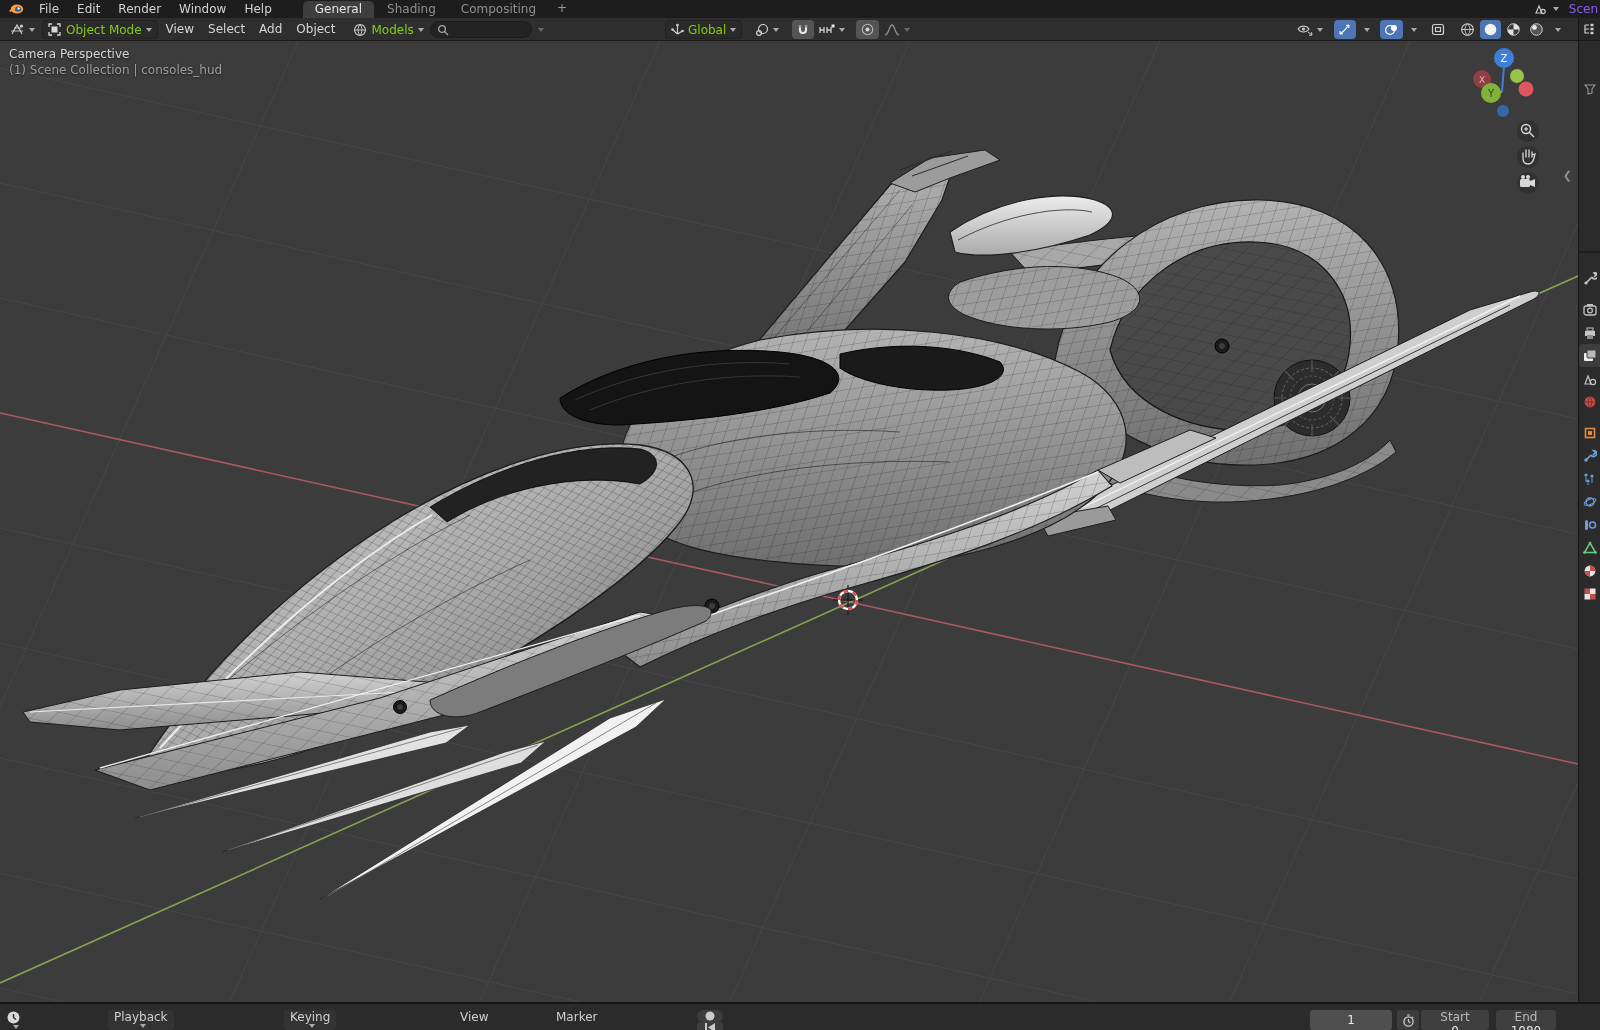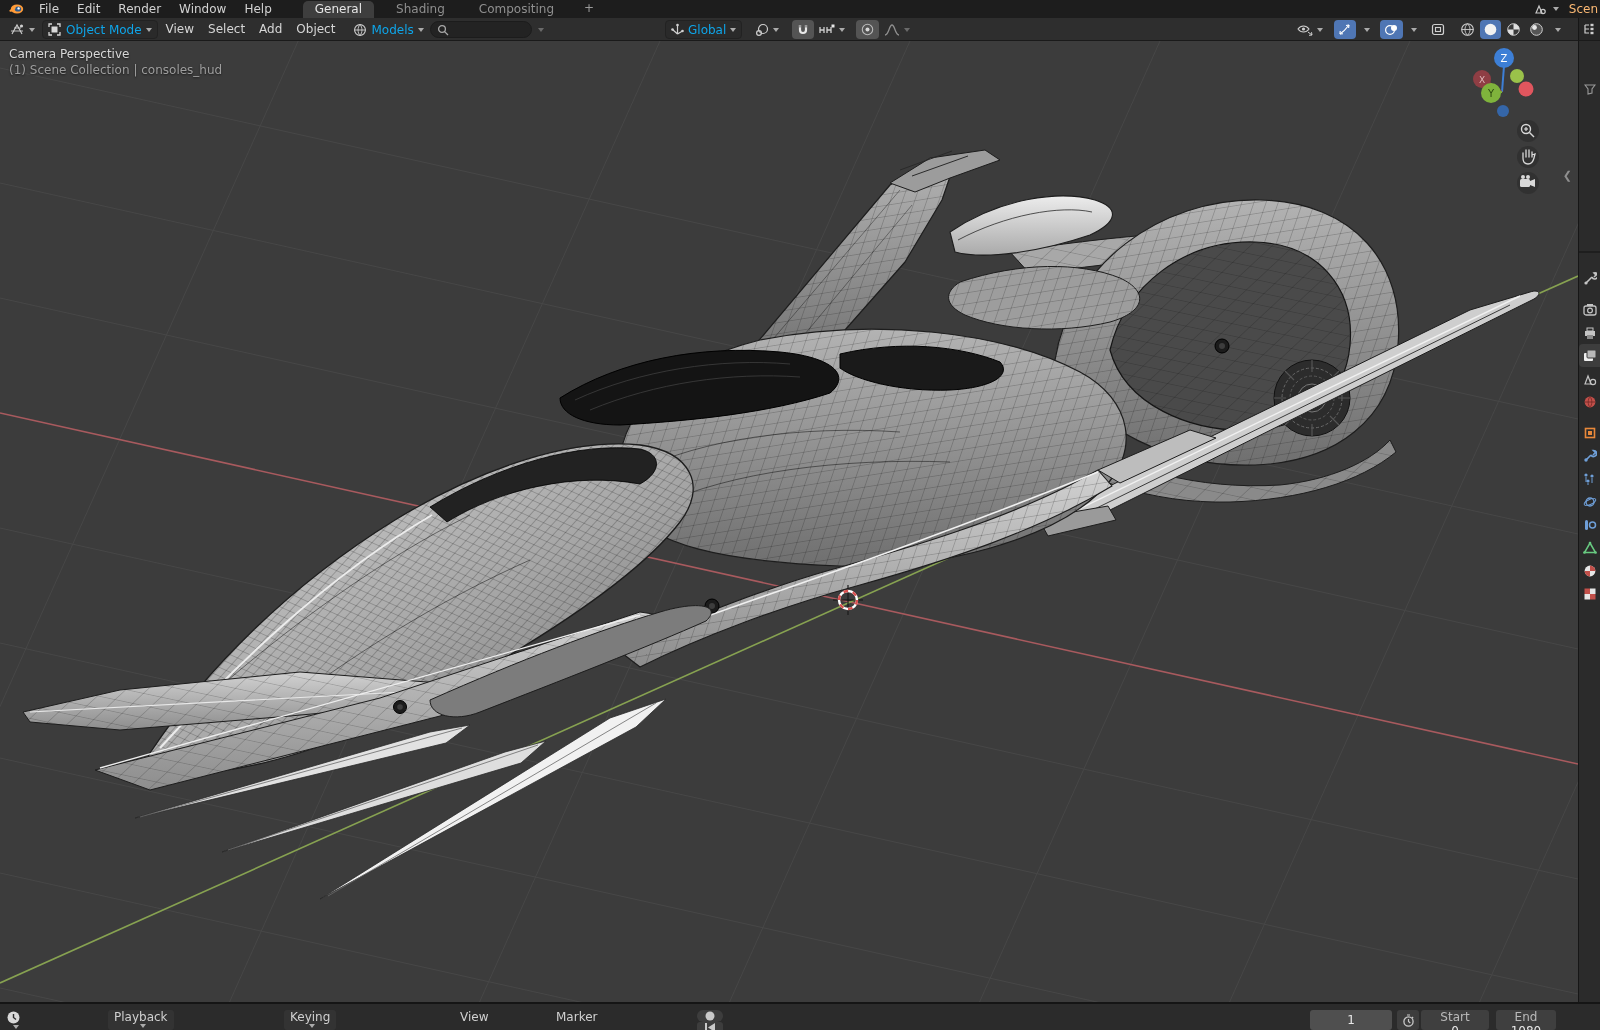--- a/index.html
+++ b/index.html
@@ -6,32 +6,32 @@
   html,body { width:1600px; height:1030px; overflow:hidden; background:#1d1d1d;
               font-family:"DejaVu Sans","Liberation Sans",sans-serif; font-size:12px; }
 
   
   #topbar { height:18px; width:1600px; background:#1d1d1d; display:flex; align-items:center;
             color:#cfcfcf; position:relative; z-index:30; }
   #topbar .menu { padding:0 9px; height:18px; line-height:18px; color:#d2d2d2; cursor:default; }
   #blender-logo { margin:0 6px 0 8px; }
   .wtabs { display:flex; margin-left:22px; height:18px; align-items:flex-end; }
   .wtab { padding:1px 12px 2px 12px; height:17px; line-height:15px; color:#8f8f8f;
-          border-radius:5px 5px 0 0; margin-right:10px; }
+          border-radius:5px 5px 0 0; margin-right:1px; }
   .wtab.active { background:#3e3e3e; color:#e6e6e6; }
   .wtab-add { color:#9a9a9a; padding:0 8px; }
-  #scene-right { position:absolute; right:0; top:0; height:18px; display:flex; align-items:center; color:#fdba74; }
+  #scene-right { position:absolute; right:0; top:0; height:18px; display:flex; align-items:center; color:#8b5cf6; }
 
   
   #hdrrow { height:23px; width:1600px; display:flex; }
   #vp-header { width:1578px; height:23px; background:#2e2e2e; border-bottom:1px solid #1a1a1a;
                position:relative; color:#d6d6d6; }
   .hgroup { position:absolute; top:0; height:23px; display:flex; align-items:center; }
   .hbtn { display:flex; align-items:center; height:19px; padding:0 5px; border-radius:4px;
-          margin:0 1px; background:transparent; color:#0ea5e9; }
+          margin:0 1px; background:transparent; color:#84cc16; }
   .hbtn.box { background:#2a2a2a; border:1px solid #222; }
   .hbtn.toggled { background:#545454; }
   .hbtn.blue { background:#4f76b4; }
   .hmenu { padding:0 7px; height:23px; line-height:23px; color:#d6d6d6; }
   .chev { width:0; height:0; border-left:3.5px solid transparent; border-right:3.5px solid transparent;
           border-top:4px solid #ababab; display:inline-block; margin-left:4px; }
   .chev.dim { border-top-color:#6a6a6a; }
   .sep { width:6px; }
   #search-wrap { display:flex; align-items:center; background:#232323; border:1px solid #1c1c1c;
                  border-radius:10px; height:17px; width:102px; padding:0 6px; }

